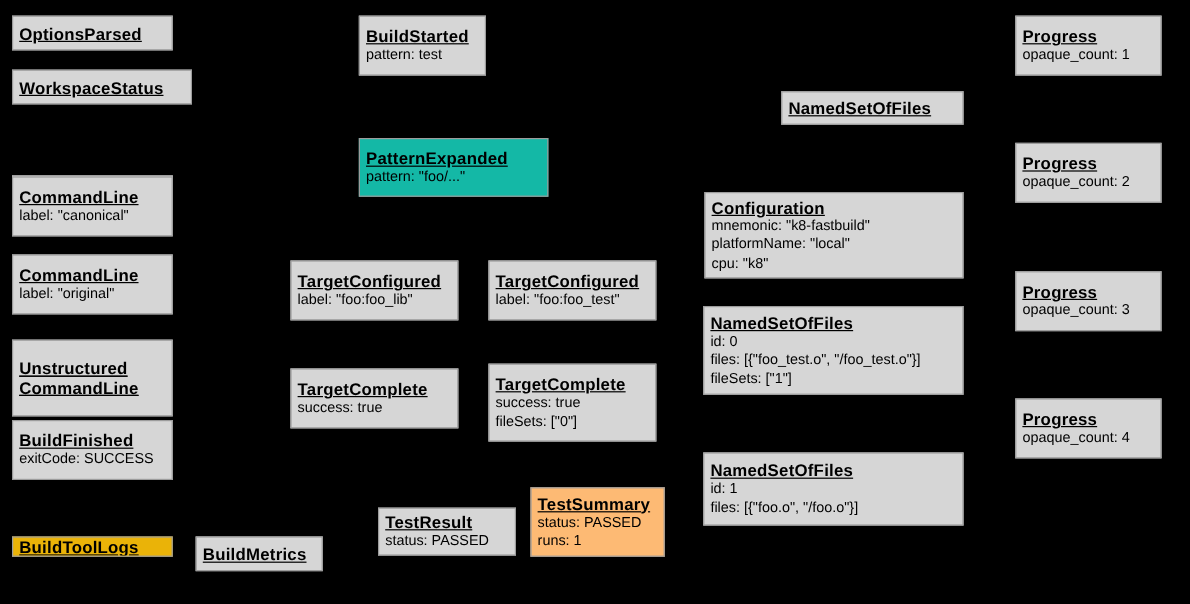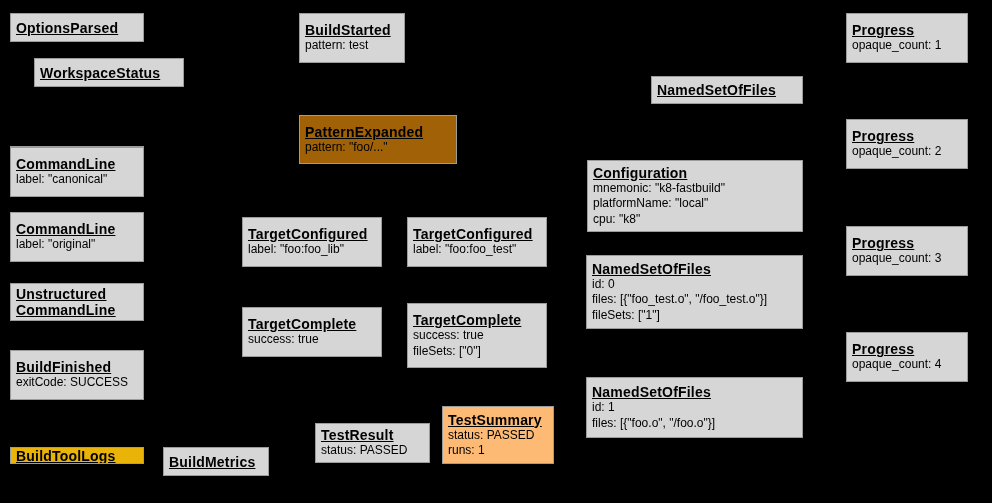--- a/index.html
+++ b/index.html
@@ -43,53 +43,53 @@
     white-space: nowrap;
   }
 </style>
 </head>
 <body>
 
 <div id="canvas" style="background: rgb(0, 0, 0);">
     <div class="node" style="left: 10px; top: 13px; width: 134px; height: 29px; background: rgb(214, 214, 214); border-color: rgb(156, 156, 156);">
       <div class="node-title">OptionsParsed</div>
     </div>
-    <div class="node" style="left: 10px; top: 58px; width: 150px; height: 29px; background: rgb(214, 214, 214); border-color: rgb(156, 156, 156); margin-left: 24px;">
+    <div class="node" style="left: 10px; top: 58px; width: 150px; height: 29px; background: rgb(214, 214, 214); border-color: rgb(156, 156, 156);">
       <div class="node-title">WorkspaceStatus</div>
     </div>
     <div class="node" style="left: 10px; top: 102px; width: 134px; height: 29px; background: rgb(214, 214, 214); border-color: rgb(156, 156, 156); margin-top: 44px;">
       <div class="node-title">BuildMetadata</div>
     </div>
     <div class="node" style="left: 10px; top: 147px; width: 134px; height: 50px; background: rgb(214, 214, 214); border-color: rgb(156, 156, 156);">
       <div class="node-title">CommandLine</div>
       <div class="node-line">label: "canonical"</div>
     </div>
     <div class="node" style="left: 10px; top: 212px; width: 134px; height: 50px; background: rgb(214, 214, 214); border-color: rgb(156, 156, 156);">
       <div class="node-title">CommandLine</div>
       <div class="node-line">label: "original"</div>
     </div>
-    <div class="node" style="left: 10px; top: 283px; width: 134px; height: 38px; background: rgb(214, 214, 214); border-color: rgb(156, 156, 156); text-decoration: underline;">
+    <div class="node" style="left: 10px; top: 283px; width: 134px; height: 64px; background: rgb(214, 214, 214); border-color: rgb(156, 156, 156); text-decoration: underline;">
       <div class="node-title">Unstructured</div>
       <div class="node-title">CommandLine</div>
     </div>
     <div class="node" style="left: 10px; top: 350px; width: 134px; height: 50px; background: rgb(214, 214, 214); border-color: rgb(156, 156, 156);">
       <div class="node-title">BuildFinished</div>
       <div class="node-line">exitCode: SUCCESS</div>
     </div>
     <div class="node" style="left: 10px; top: 447px; width: 134px; height: 17px; background: #eab308; border-color: rgb(156, 156, 156);">
       <div class="node-title">BuildToolLogs</div>
     </div>
     <div class="node" style="left: 163px; top: 447px; width: 106px; height: 29px; background: rgb(214, 214, 214); border-color: rgb(156, 156, 156);">
       <div class="node-title">BuildMetrics</div>
     </div>
     <div class="node" style="left: 299px; top: 13px; width: 106px; height: 50px; background: rgb(214, 214, 214); border-color: rgb(156, 156, 156);">
       <div class="node-title">BuildStarted</div>
       <div class="node-line">pattern: test</div>
     </div>
-    <div class="node" style="left: 299px; top: 115px; width: 158px; height: 49px; background: #a16207; border-color: rgb(156, 156, 156);">
+    <div class="node" style="left: 299px; top: 115px; width: 158px; height: 49px; background: #14b8a6; border-color: rgb(156, 156, 156);">
       <div class="node-title">PatternExpanded</div>
       <div class="node-line">pattern: "foo/..."</div>
     </div>
     <div class="node" style="left: 242px; top: 217px; width: 140px; height: 50px; background: rgb(214, 214, 214); border-color: rgb(156, 156, 156);">
       <div class="node-title">TargetConfigured</div>
       <div class="node-line">label: "foo:foo_lib"</div>
     </div>
     <div class="node" style="left: 407px; top: 217px; width: 140px; height: 50px; background: rgb(214, 214, 214); border-color: rgb(156, 156, 156);">
       <div class="node-title">TargetConfigured</div>
       <div class="node-line">label: "foo:foo_test"</div>

